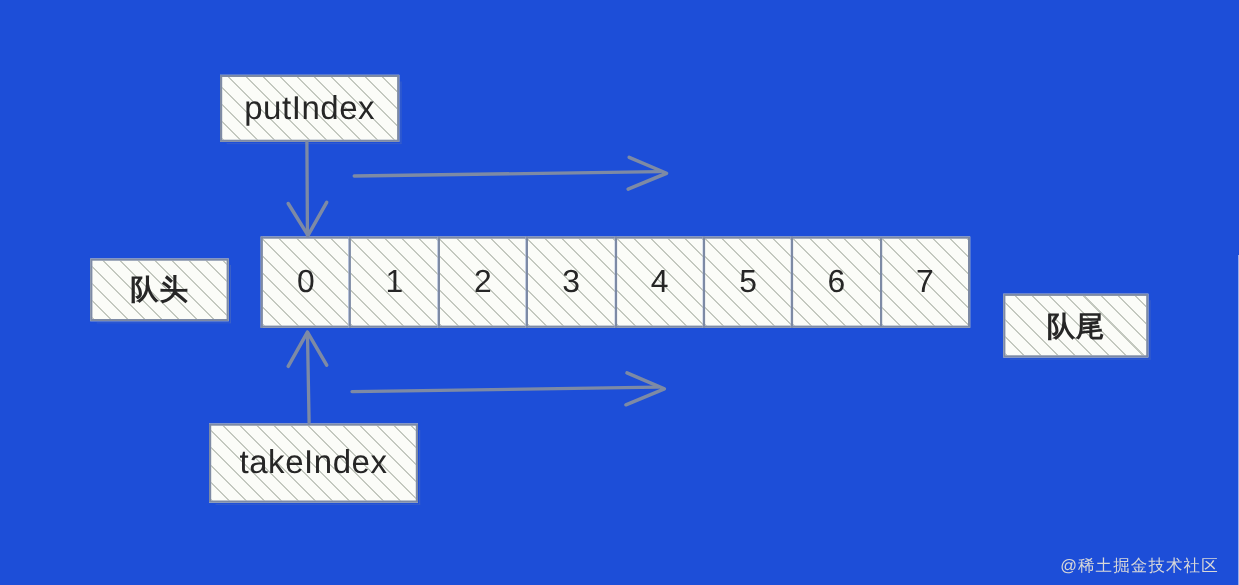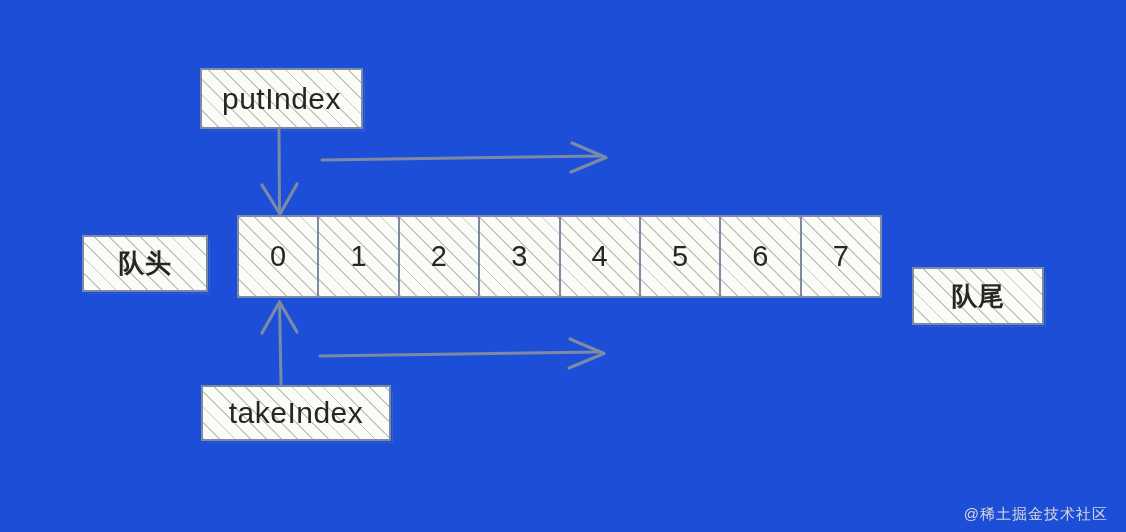--- a/index.html
+++ b/index.html
@@ -99,21 +99,21 @@
 </style>
 </head>
 <body>
 
 <div id="canvas">
 
   <div class="hbox label-box" style="left:200px; top:68px; width:163px; height:61px;">
     <span>putIndex</span>
   </div>
 
-  <div class="hbox label-box" style="left:201px; top:385px; width:190px; height:56px;">
+  <div class="hbox label-box" style="left:190px; top:385px; width:190px; height:72px;">
     <span>takeIndex</span>
   </div>
 
   <div class="hbox cn-box" style="left:82px; top:235px; width:126px; height:57px;">
     <span>队头</span>
   </div>
 
   <div class="hbox cn-box" style="left:912px; top:232px; width:132px; height:58px;margin-top:35px;">
     <span>队尾</span>
   </div>

